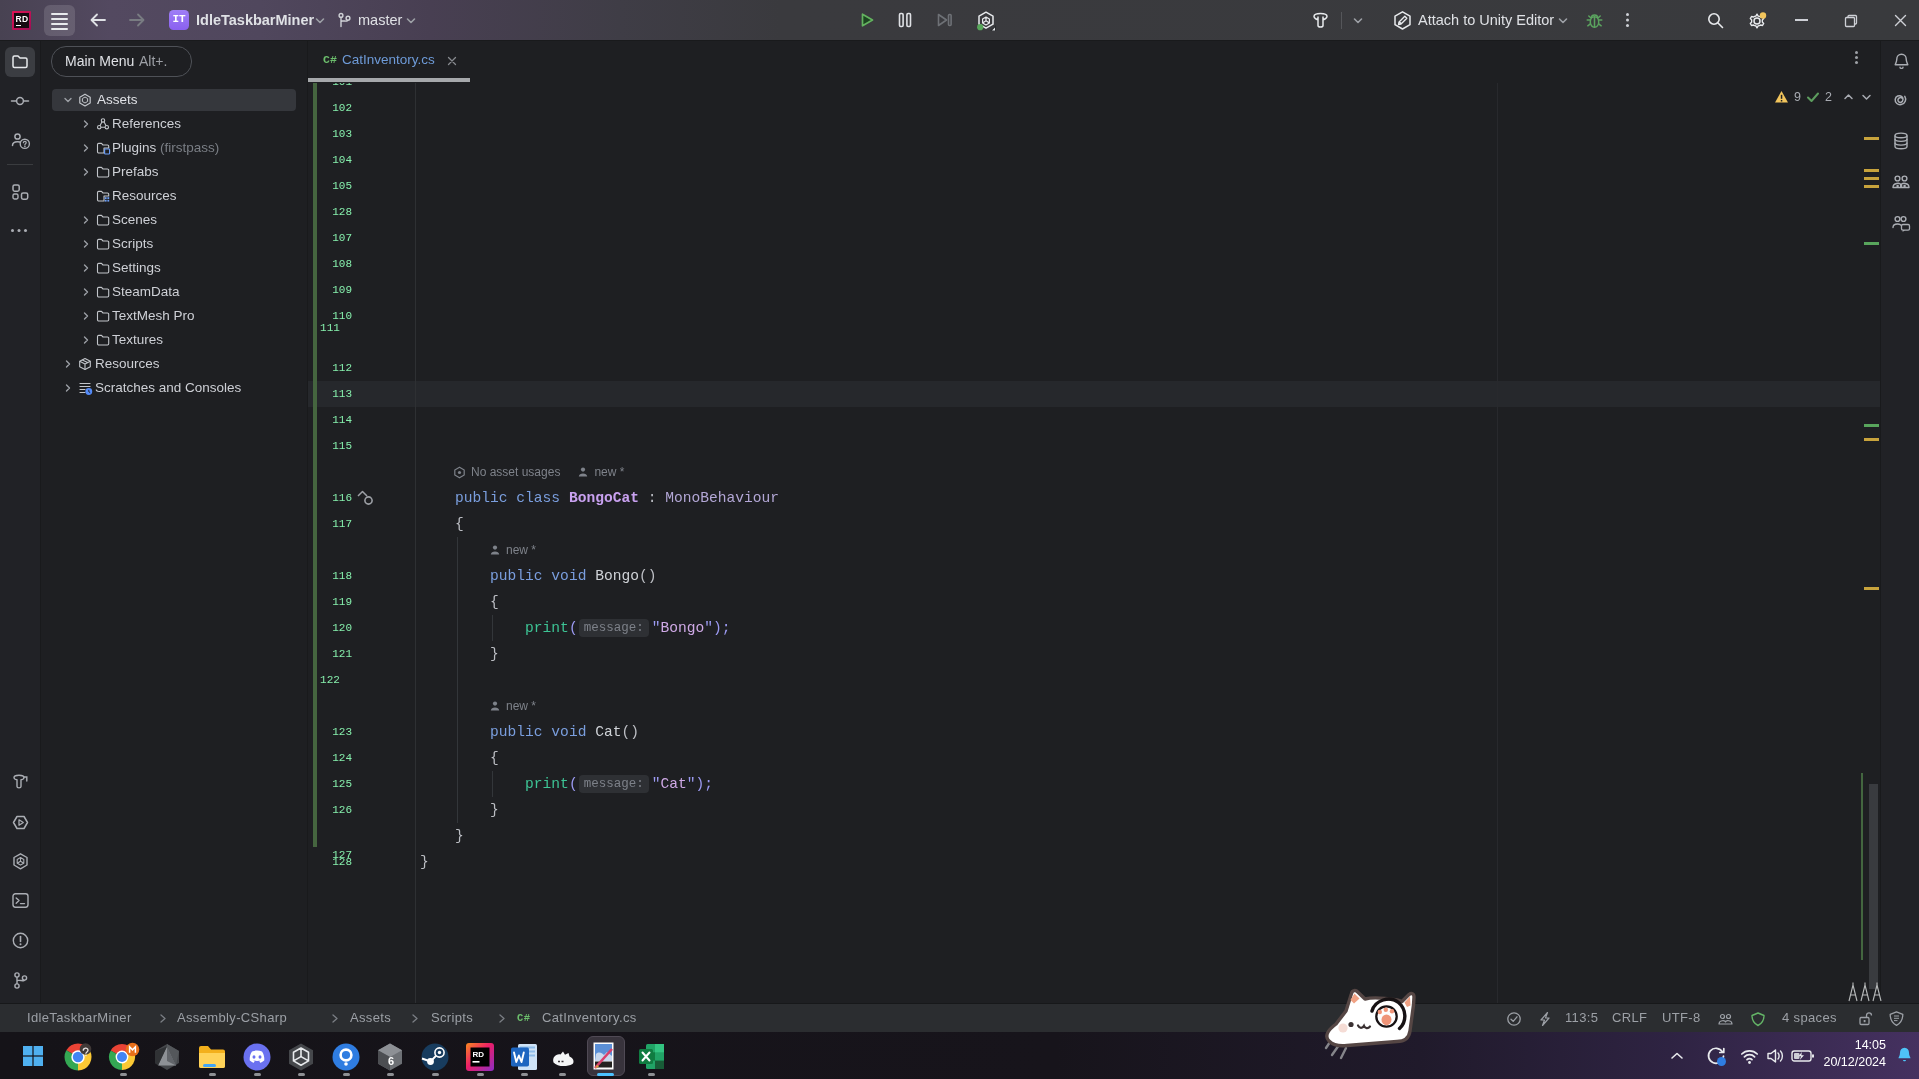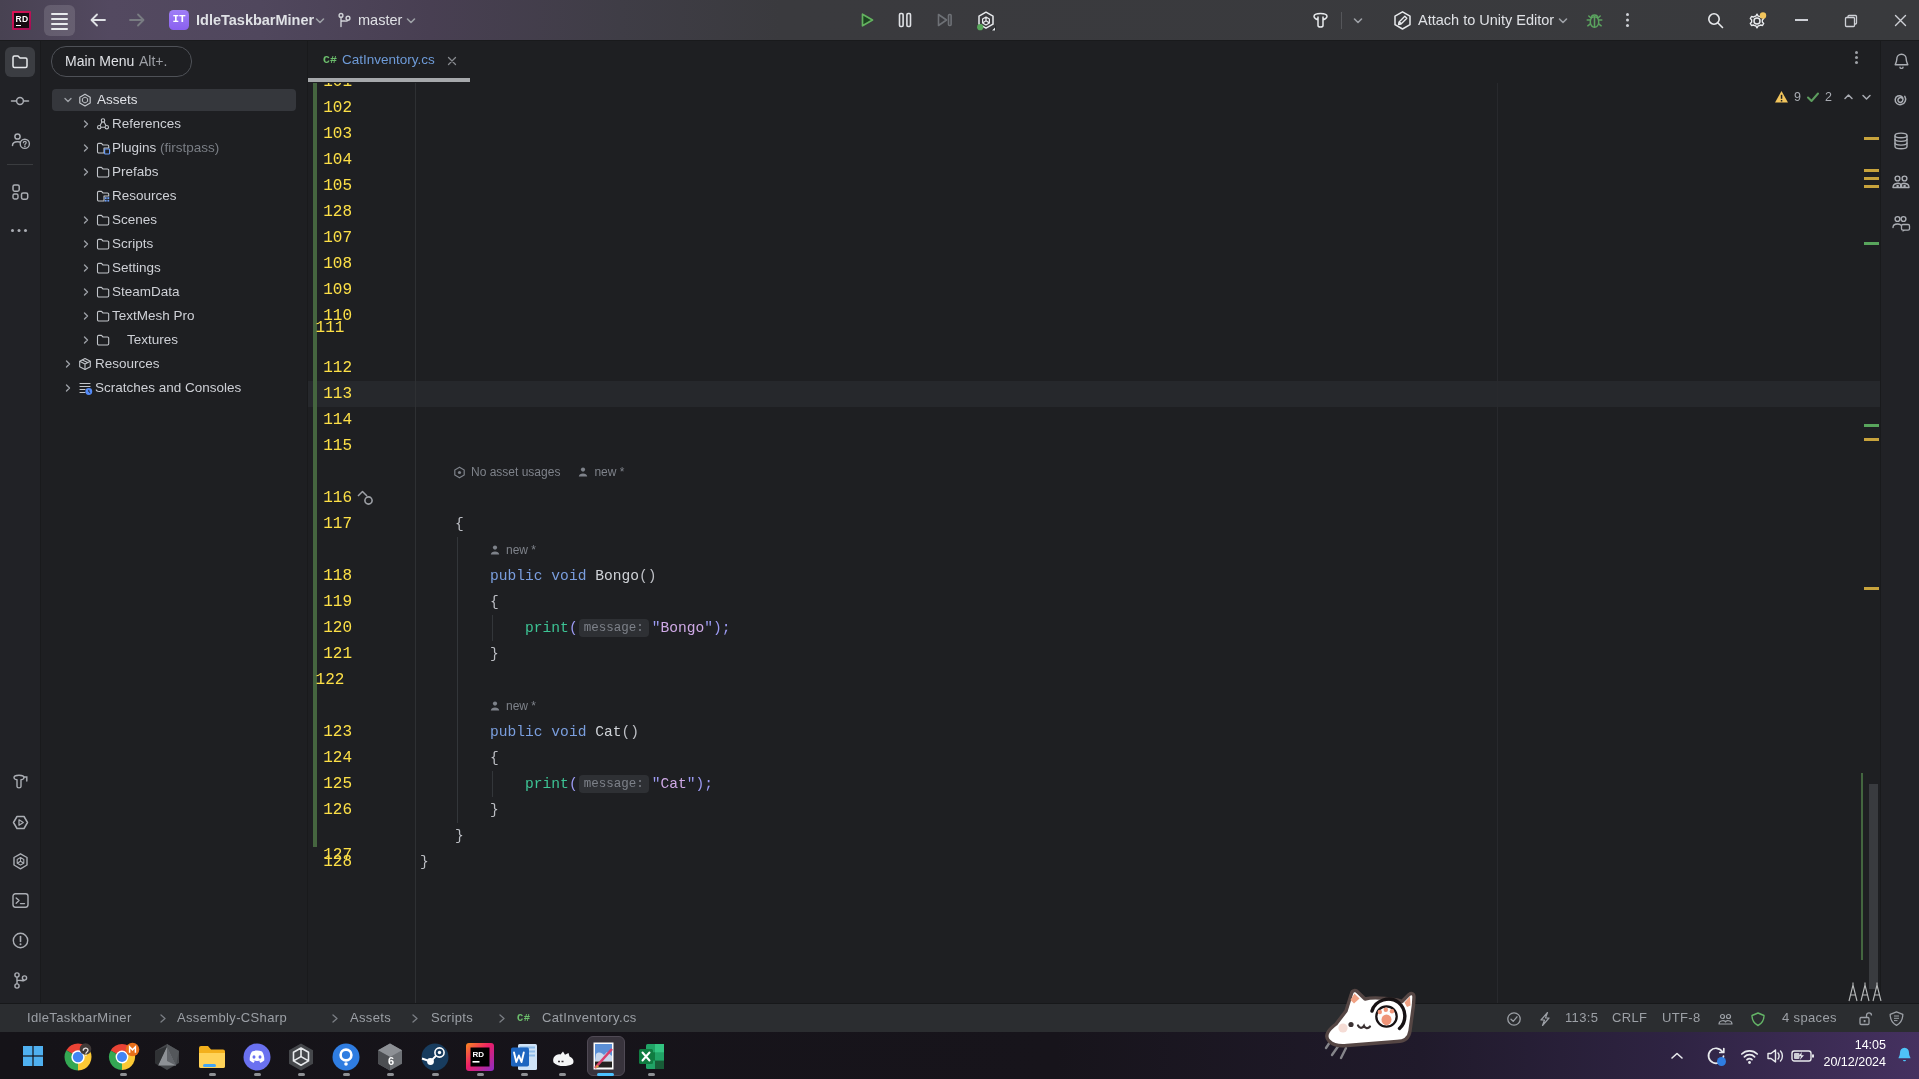--- a/index.html
+++ b/index.html
@@ -14,22 +14,22 @@
   .ttxt { position:absolute; color:#dfe1e5; font-size:14.5px; top:12px; }
   
   #lrail { position:absolute; left:0; top:41px; width:41px; height:962px; background:#212226; border-right:1px solid #191a1c; }
   
   #rrail { position:absolute; left:1880px; top:41px; width:39px; height:962px; background:#212226; border-left:1px solid #191a1c; }
   
   #ppanel { position:absolute; left:41px; top:41px; width:267px; height:962px; background:#1e1f22; border-right:1px solid #191a1c; }
   .trow { position:absolute; height:24px; line-height:24px; color:#ced0d6; font-size:13.5px; white-space:nowrap; }
   
   #editor { position:absolute; left:308px; top:41px; width:1572px; height:962px; background:#1e1f22; }
-  .lnum { position:absolute; width:44px; left:0; text-align:right; color:#fde047;
-    font-family:"Liberation Mono", monospace; font-size:16px; height:26px; line-height:26px; }
+  .lnum { position:absolute; width:44px; left:0; text-align:right; color:#86efac;
+    font-family:"Liberation Mono", monospace; font-size:11px; height:26px; line-height:26px; }
   .cline { position:absolute; left:112px; height:26px; line-height:26px; white-space:pre;
     font-family:"Liberation Mono", monospace; font-size:14.6px; letter-spacing:0px; color:#bcbec4; }
   .hint { position:absolute; height:26px; color:#7e828a; font-size:12px; display:flex; align-items:center; gap:5px; }
   .kw { color:#7a9ede; }
   .cls { color:#c9a1f0; font-weight:bold; }
   .base { color:#b3a7d6; }
   .mth { color:#d0d3d8; }
   .fn { color:#3dc495; }
   .par { color:#9c9af2; }
   .str { color:#cfa9e6; }
@@ -339,21 +339,21 @@
       <path d="M1.5 3.6 A1.2 1.2 0 0 1 2.7 2.4 H5.5 L7 4 H11.5 A1.2 1.2 0 0 1 12.7 5.2 V10.8 A1.2 1.2 0 0 1 11.5 12 H2.7 A1.2 1.2 0 0 1 1.5 10.8 Z" fill="none" stroke="#c2c5ca" stroke-width="1.1" stroke-linejoin="round"></path>
     </svg>
     <div class="trow" style="left:71px;top:263px;">TextMesh Pro</div>
 
     <svg class="abs" style="left:39px;top:293px;" width="12" height="12" viewBox="0 0 12 12">
         <path d="M4.5 3 L7.5 6 L4.5 9" fill="none" stroke="#9da0a6" stroke-width="1.4" stroke-linecap="round" stroke-linejoin="round"></path>
       </svg>
     <svg class="abs" style="left:55px;top:292px;" width="15" height="15" viewBox="0 0 15 15">
       <path d="M1.5 3.6 A1.2 1.2 0 0 1 2.7 2.4 H5.5 L7 4 H11.5 A1.2 1.2 0 0 1 12.7 5.2 V10.8 A1.2 1.2 0 0 1 11.5 12 H2.7 A1.2 1.2 0 0 1 1.5 10.8 Z" fill="none" stroke="#c2c5ca" stroke-width="1.1" stroke-linejoin="round"></path>
     </svg>
-    <div class="trow" style="left:86px;top:287px;">Textures</div>
+    <div class="trow" style="left:71px;top:287px;">Textures</div>
 
     <svg class="abs" style="left:21px;top:317px;" width="12" height="12" viewBox="0 0 12 12">
         <path d="M4.5 3 L7.5 6 L4.5 9" fill="none" stroke="#9da0a6" stroke-width="1.4" stroke-linecap="round" stroke-linejoin="round"></path>
       </svg>
     <svg class="abs" style="left:37px;top:316px;" width="14" height="14" viewBox="0 0 14 14">
       <path d="M7 1.5 L12.3 4.2 V9.8 L7 12.5 L1.7 9.8 V4.2 Z" fill="none" stroke="#c2c5ca" stroke-width="1.1" stroke-linejoin="round"></path>
       <path d="M1.7 4.2 L7 6.9 L12.3 4.2 M7 6.9 V12.5 M4.3 2.9 L9.6 5.6" fill="none" stroke="#c2c5ca" stroke-width="1.1" stroke-linejoin="round"></path>
     </svg>
     <div class="trow" style="left:54px;top:311px;">Resources</div>
 
@@ -436,20 +436,21 @@
       <span>new *</span>
     </div>
     <div class="hint" style="left:181px;top:652px;">
       <svg width="12" height="12" viewBox="0 0 12 12">
           <circle cx="6" cy="3.6" r="2.1" fill="#7e828a"></circle>
           <path d="M1.8 10.5 C1.8 6.6 10.2 6.6 10.2 10.5 Z" fill="#7e828a"></path>
         </svg>
       <span>new *</span>
     </div>
 
+    <div class="cline" style="top:444px;">    <span class="kw">public class</span> <span class="cls">BongoCat</span> : <span class="base">MonoBehaviour</span></div>
     <div class="cline" style="top:470px;">    {</div>
     <div class="cline" style="top:522px;">        <span class="kw">public void</span> <span class="mth">Bongo</span>()</div>
     <div class="cline" style="top:548px;">        {</div>
     <div class="cline" style="top:574px;">            <span class="fn">print</span><span class="par">(</span><span class="pill">message:</span><span class="q">"<span class="str">Bongo</span>"</span><span class="par">)</span><span class="par">;</span></div>
     <div class="cline" style="top:600px;">        }</div>
     <div class="cline" style="top:678px;">        <span class="kw">public void</span> <span class="mth">Cat</span>()</div>
     <div class="cline" style="top:704px;">        {</div>
     <div class="cline" style="top:730px;">            <span class="fn">print</span><span class="par">(</span><span class="pill">message:</span><span class="q">"<span class="str">Cat</span>"</span><span class="par">)</span><span class="par">;</span></div>
     <div class="cline" style="top:756px;">        }</div>
     <div class="cline" style="top:782px;">    }</div>

